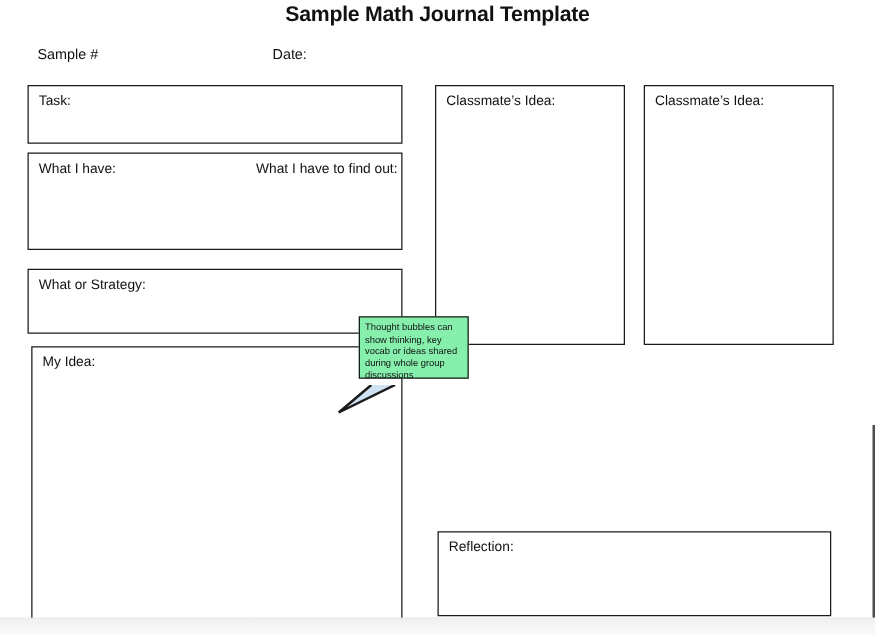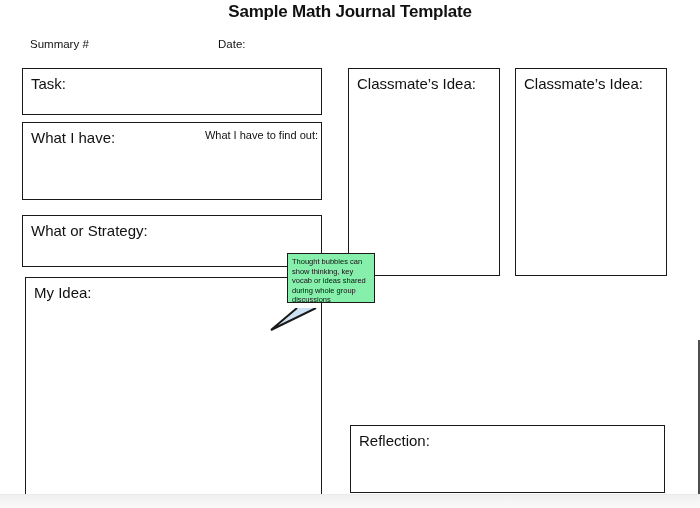--- a/index.html
+++ b/index.html
@@ -11,21 +11,21 @@
     position:absolute;top:2px;left:0;width:100%;text-align:center;
     font-size:17px;font-weight:700;letter-spacing:-0.2px;color:#111;
   }
   .meta-label{position:absolute;top:38px;font-size:11.5px;color:#111;}
   .lesson{left:30px;}
   .date{left:190px;padding-left:28px;}
   .tbox{
     position:absolute;border:1px solid #1a1a1a;background:#ffffff;box-sizing:border-box;
   }
   .tbox .lbl{
-    position:absolute;top:6px;left:8px;font-size:15px;color:#111;white-space:nowrap;
+    position:absolute;top:6px;left:8px;font-size:11px;color:#111;white-space:nowrap;
   }
   .tbox .lbl-right{
     position:absolute;top:6px;right:3px;left:auto;font-size:11px;color:#111;white-space:nowrap;
   }
   #task-box{left:22px;top:68px;width:300px;height:47px;}
   #know-box{left:22px;top:122px;width:300px;height:78px;}
   #plan-box{left:22px;top:215px;width:300px;height:52px;}
   #myidea-box{left:25px;top:277px;width:297px;height:279px;}
   #classmate-box-1{left:348px;top:68px;width:152px;height:208px;}
   #classmate-box-2{left:515px;top:68px;width:152px;height:208px;}
@@ -47,21 +47,21 @@
     position:absolute;left:698px;top:340px;width:2px;height:154px;background:#4d4d4d;
   }
 </style>
 </head>
 <body>
 
 <div class="page">
 
   <div class="doc-title">Sample Math Journal Template</div>
 
-  <div class="meta-label lesson">Summary #</div>
+  <div class="meta-label lesson">Sample #</div>
   <div class="meta-label date">Date:</div>
 
   <div class="tbox" id="task-box">
     <span class="lbl">Task:</span>
   </div>
 
   <div class="tbox" id="know-box">
     <span class="lbl">What I have:</span>
     <span class="lbl-right">What I have to find out:</span>
   </div>

